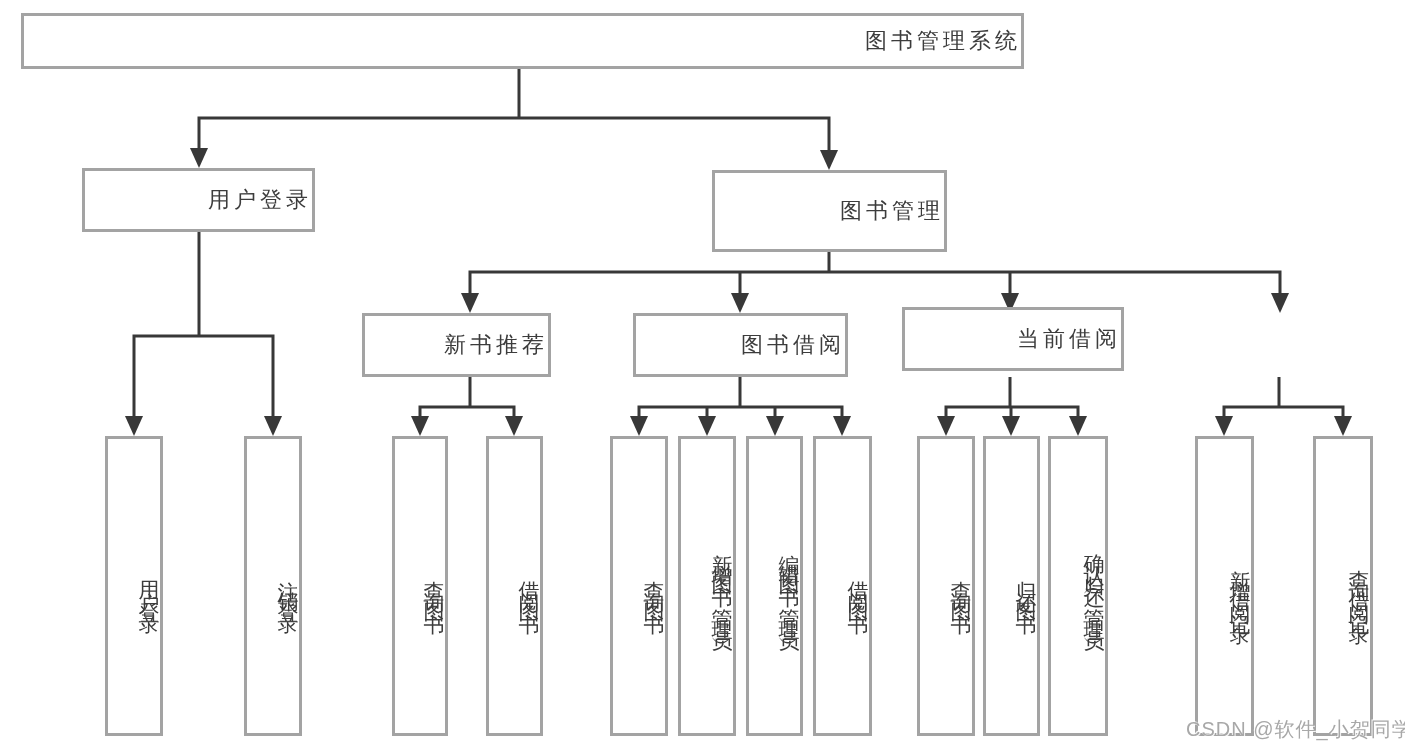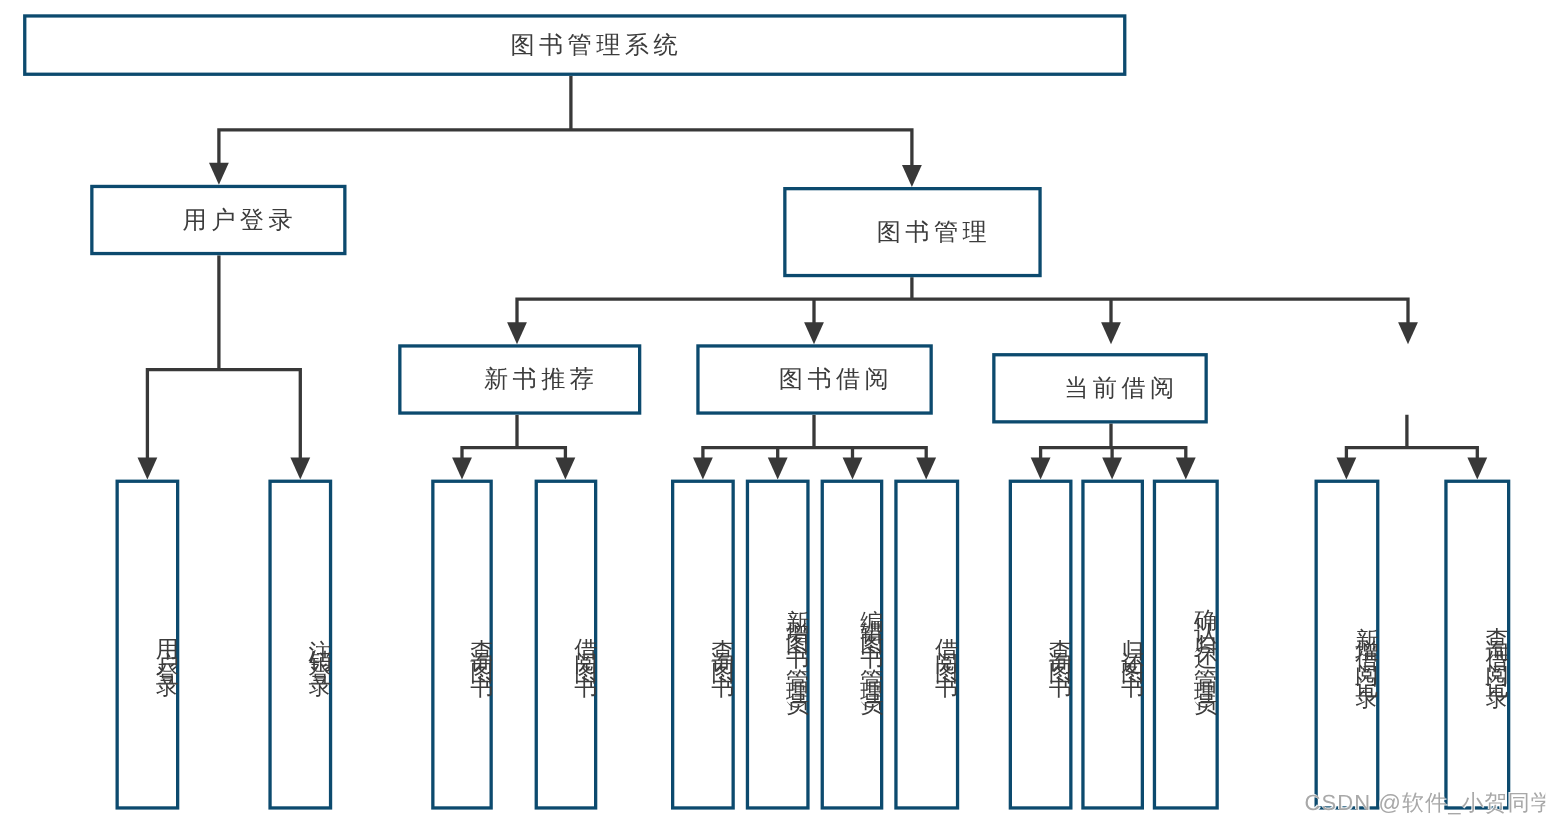--- a/index.html
+++ b/index.html
@@ -3,21 +3,21 @@
 <meta charset="utf-8">
 <style>
   html,body{margin:0;padding:0;background:#ffffff;}
   #stage{
     position:relative;width:1405px;height:747px;background:#ffffff;
     font-family:"Liberation Sans", sans-serif;overflow:hidden;
   }
   .wires{position:absolute;left:0;top:0;z-index:1;}
   .box{
     position:absolute;z-index:2;box-sizing:border-box;background:#ffffff;
-    border:3px solid #0c4a6e;display:flex;align-items:center;justify-content:center;padding-left:35px;
+    border:3px solid #a3a3a3;display:flex;align-items:center;justify-content:flex-end;padding-left:35px;
   }
   .hbox .lbl{
     font-size:22px;color:#3c3c3c;letter-spacing:4px;white-space:nowrap;
     text-indent:4px;
   }
   .vbox .lbl{
     writing-mode:vertical-rl;text-orientation:mixed;
     font-size:21px;color:#3c3c3c;letter-spacing:11px;line-height:1;
   }
   #watermark{
@@ -71,27 +71,27 @@
     <span class="lbl">图书管理系统</span>
   </div>
 
   <div class="box hbox" style="left:82px;top:168px;width:233px;height:64px">
     <span class="lbl">用户登录</span>
   </div>
   <div class="box hbox" style="left:712px;top:170px;width:235px;height:82px">
     <span class="lbl">图书管理</span>
   </div>
 
-  <div class="box hbox" style="left:362px;top:313px;width:221px;height:64px">
+  <div class="box hbox" style="left:362px;top:313px;width:189px;height:64px">
     <span class="lbl">新书推荐</span>
   </div>
   <div class="box hbox" style="left:633px;top:313px;width:215px;height:64px">
     <span class="lbl">图书借阅</span>
   </div>
-  <div class="box hbox" style="left:902px;top:321px;width:196px;height:64px">
+  <div class="box hbox" style="left:902px;top:307px;width:222px;height:64px">
     <span class="lbl">当前借阅</span>
   </div>
 
   <div class="box vbox" style="left:105px;top:436px;width:58px;height:300px">
     <span class="lbl">用户登录</span>
   </div>
   <div class="box vbox" style="left:244px;top:436px;width:58px;height:300px">
     <span class="lbl">注销登录</span>
   </div>
 

